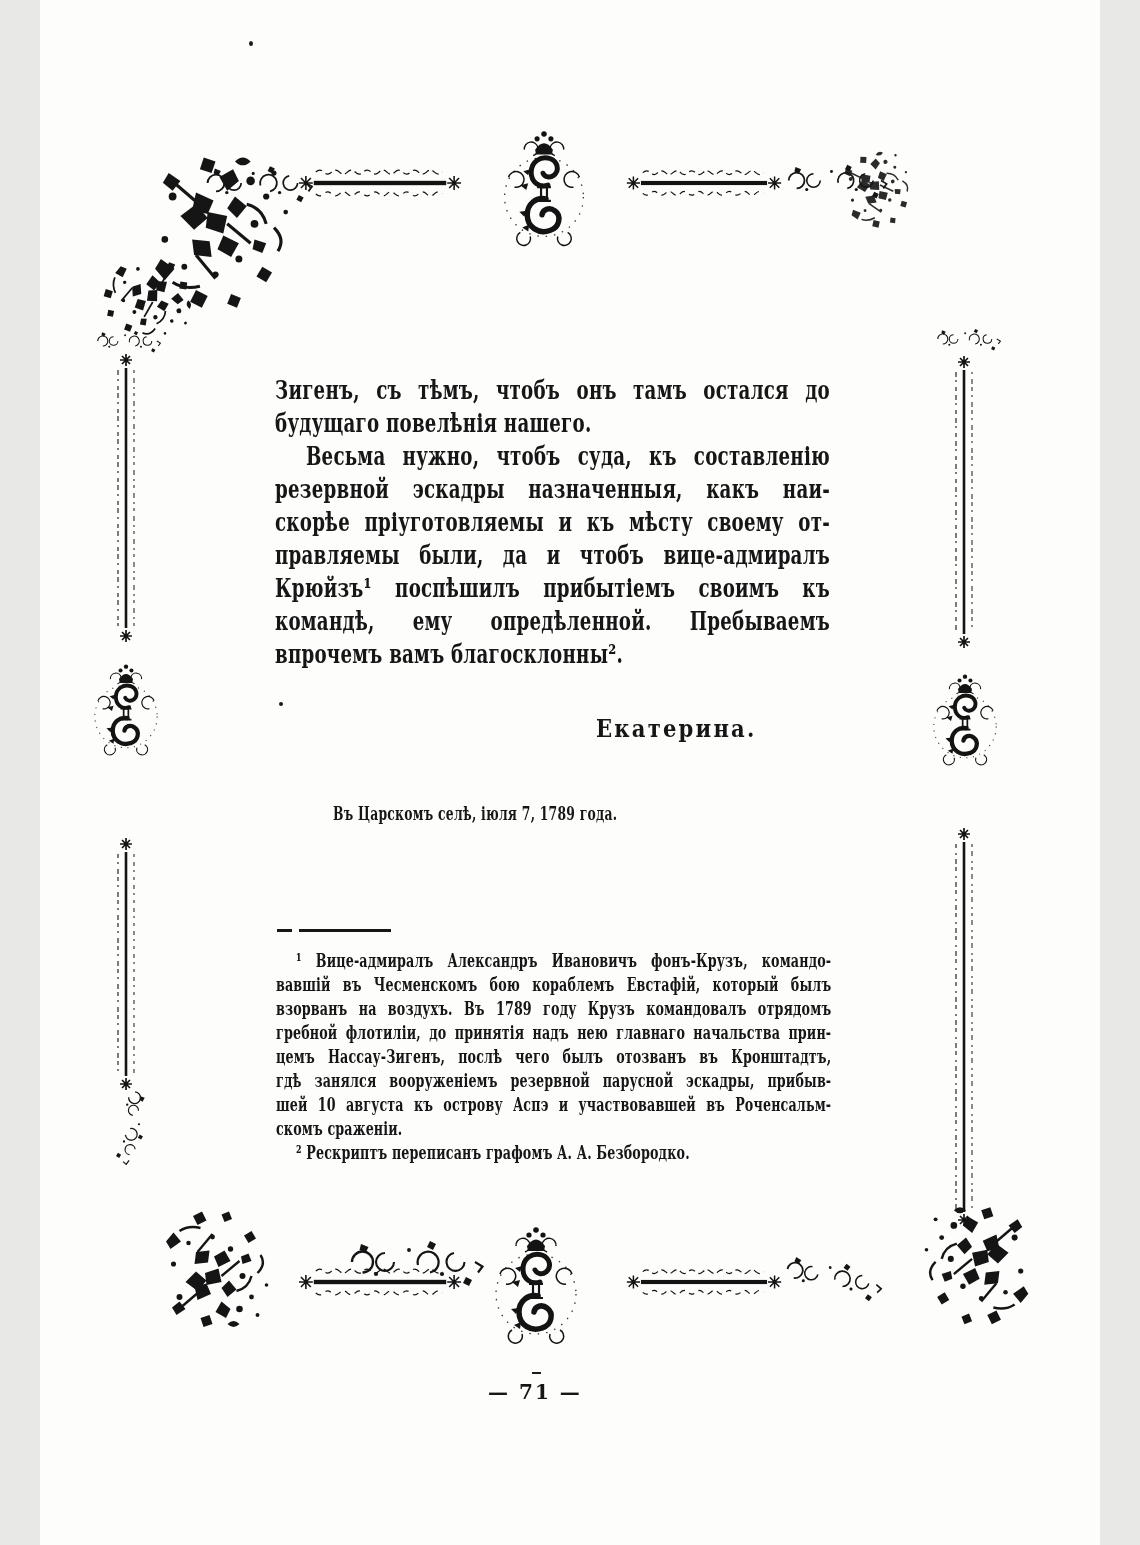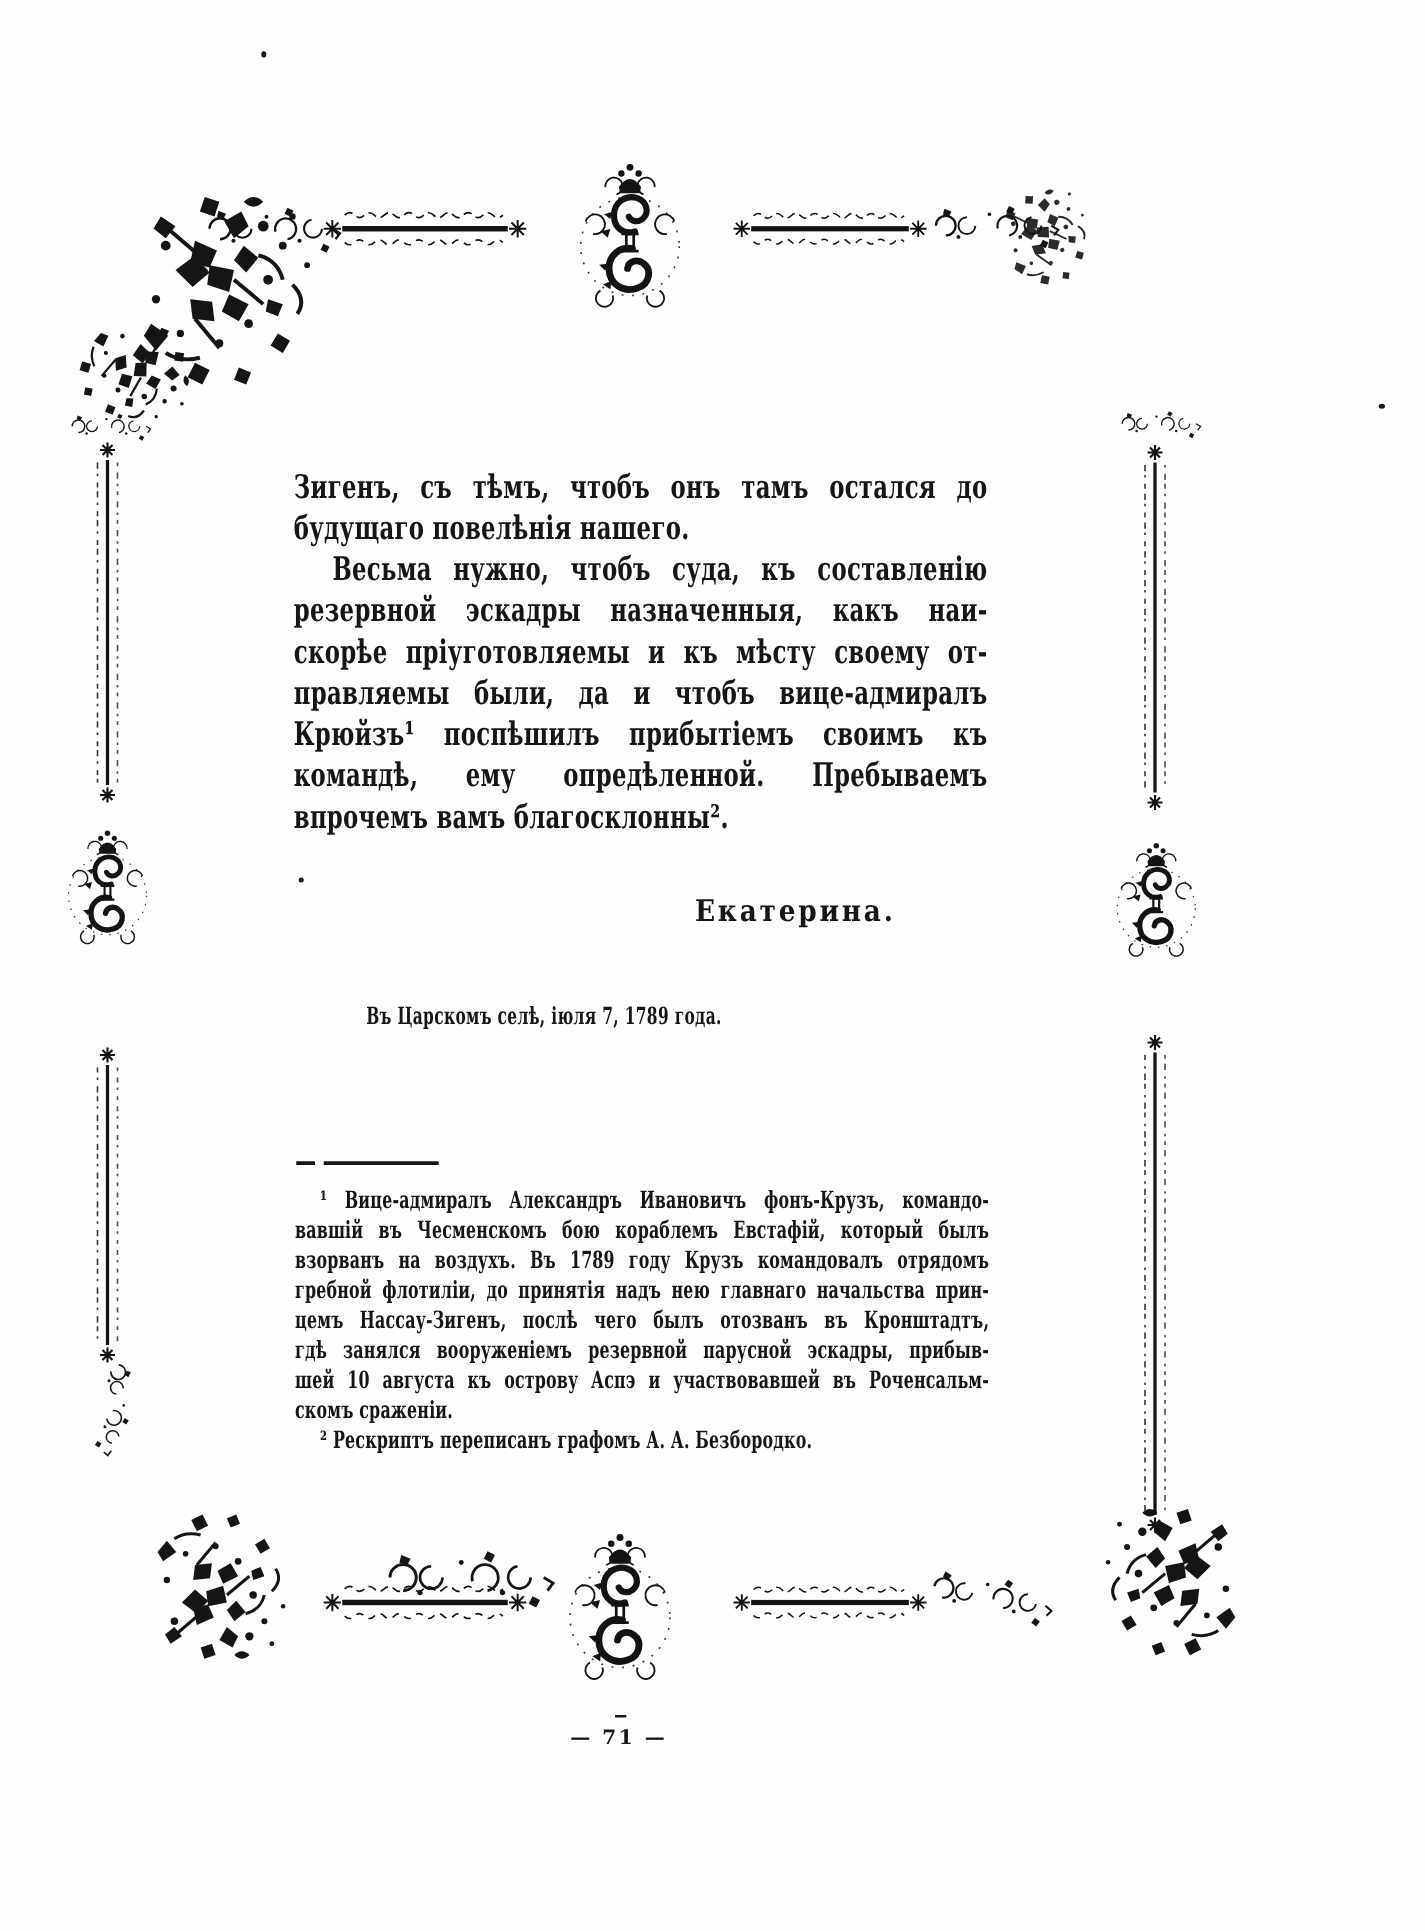--- a/index.html
+++ b/index.html
@@ -1,17 +1,17 @@
 <!DOCTYPE html>
 <html><head>
 <meta charset="utf-8">
 <style>
   html,body{margin:0;padding:0;background:#e8e8e6;}
   .page{
-    position:relative;width:1140px;height:1545px;background:#fdfdfc;
+    position:relative;width:1060px;height:1545px;background:#fdfdfc;
     font-family:"DejaVu Serif","Liberation Serif",serif;color:#161616;
     overflow:hidden;margin:0 auto;
   }
   .orn{position:absolute;}
   
   .main-text{
     position:absolute;left:235px;top:374px;width:790px;
     transform:scaleX(0.7025);transform-origin:0 0;
     font-size:26px;line-height:33px;font-weight:700;letter-spacing:.3px;
   }
@@ -33,21 +33,21 @@
   .fnsep .b2{width:92px;height:3px;background:#161616;}
   .fn-text{
     position:absolute;left:236px;top:948px;width:830px;
     transform:scaleX(0.669);transform-origin:0 0;
     font-size:19px;line-height:24px;font-weight:700;letter-spacing:.2px;
   }
   .fn-text .line.indent{text-indent:30px;}
   
   .pagenum{
     position:absolute;left:235px;top:1380px;width:520px;text-align:center;
-    font-size:16px;font-weight:700;letter-spacing:2px;
+    font-size:20px;font-weight:700;letter-spacing:2px;
   }
   .speck{position:absolute;background:#1a1a1a;border-radius:50%;}
   .dashmark{position:absolute;background:#1a1a1a;}
 </style>
 </head>
 <body>
 
 <div class="page">
 
   <svg width="0" height="0" style="position:absolute" aria-hidden="true">

